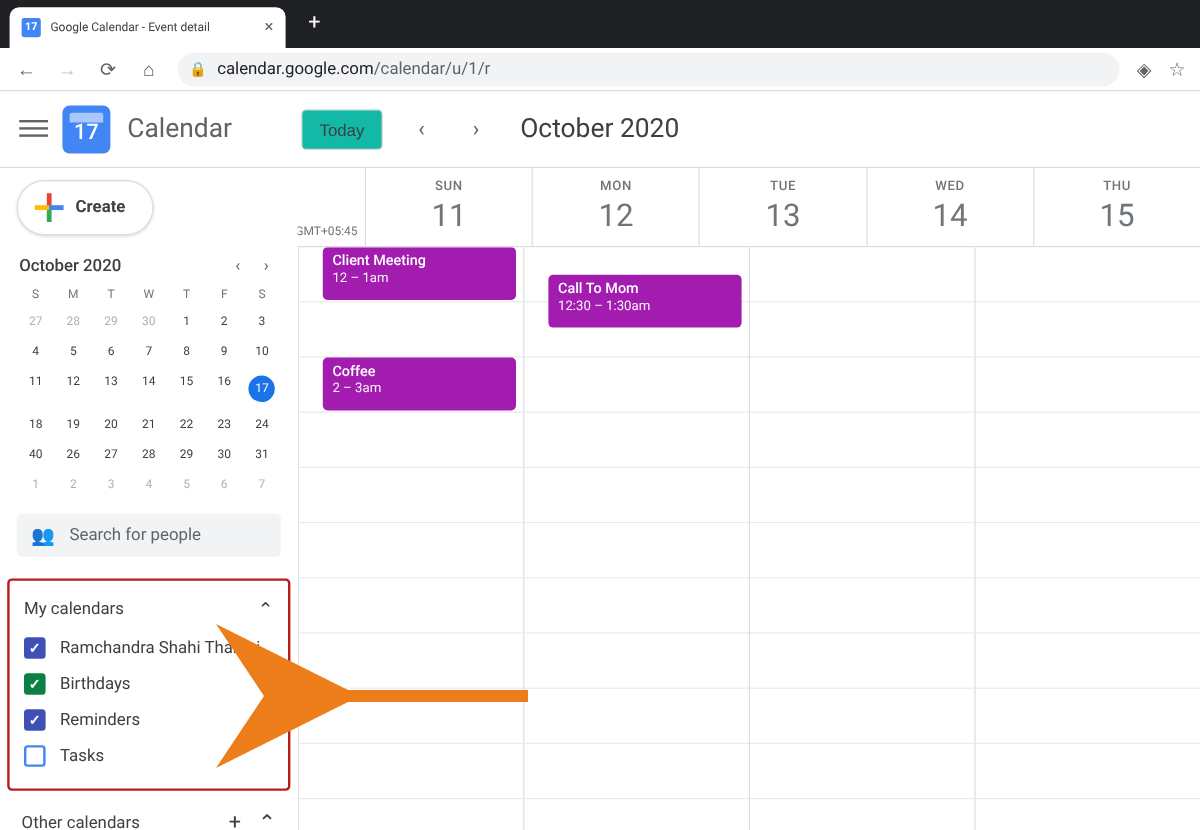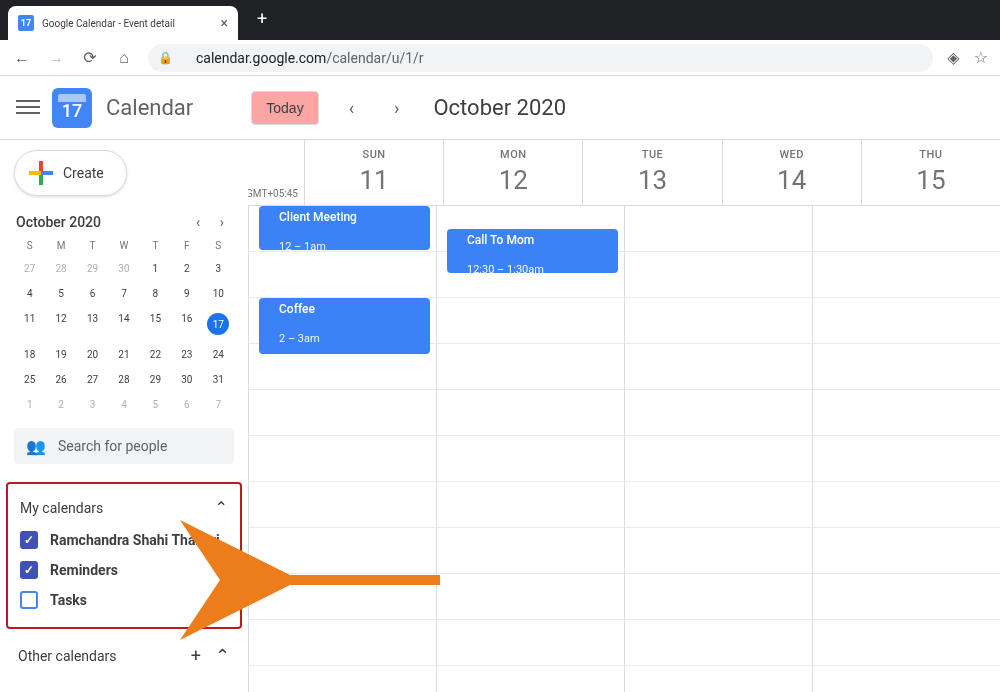--- a/index.html
+++ b/index.html
@@ -11,89 +11,89 @@
   .tab-favicon { width: 16px; height: 16px; background:#4285f4; border-radius:2px; display:flex;align-items:center;justify-content:center;color:#fff;font-size:9px;font-weight:bold; }
   .tab-title { font-size: 10px; color:#3c4043; white-space: nowrap; overflow: hidden; text-overflow: ellipsis; flex:1; }
   .tab-close { font-size:14px; color:#5f6368; }
   .new-tab { color:#fff; margin-left: 10px; margin-bottom:8px; width:28px; height:28px; display:flex; align-items:center; justify-content:center; border-radius:50%; font-size:18px; }
   
   .addr-bar { background:#fff; height:36px; display:flex; align-items:center; padding:0 12px; gap:14px; border-bottom:1px solid #dadce0; }
   .nav-icon { color:#5f6368; font-size:16px; width:20px; text-align:center; cursor:pointer; }
   .nav-icon.disabled { color:#bdc1c6; }
   .url-box { flex:1; display:flex; align-items:center; gap:8px; padding:0 10px; height:28px; border-radius:14px; background:#f1f3f4; }
   .lock-ic { color:#5f6368; font-size:12px; }
-  .url-text { font-size:14px; color:#202124;margin-left:15px; }
+  .url-text { font-size:14px; color:#202124; }
   .url-text .gray { color:#5f6368; }
   .right-icons { display:flex; gap:14px; color:#5f6368; font-size:16px; }
   
   
   .app-header { height:64px; display:flex; align-items:center; padding:0 16px; border-bottom:1px solid #dadce0; gap:8px; }
   .hamburger { width:24px; height:24px; color:#5f6368; cursor:pointer; }
   .hamburger div { height:2px; background:#5f6368; margin:4px 0; }
   .logo { width:40px; height:40px; background:#4285f4; border-radius:6px; display:flex; align-items:center; justify-content:center; color:#fff; font-size:18px; font-weight:500; position:relative; margin-left:4px;}
   .logo::before { content:''; position:absolute; top:6px; left:6px; right:6px; height:8px; background:#a8c7fa; border-radius:2px 2px 0 0;}
   .logo span { position:relative; z-index:1; margin-top:6px;}
   .app-name { font-size:22px; color:#5f6368; margin-left:6px; }
-  .today-btn { margin-left:50px; border:1px solid #dadce0; border-radius:4px; padding:8px 14px; font-size:14px; color:#3c4043; cursor:pointer; background:#fca5a5;}
+  .today-btn { margin-left:50px; border:1px solid #dadce0; border-radius:4px; padding:8px 14px; font-size:14px; color:#3c4043; cursor:pointer; background:#14b8a6;}
   .chev-nav { margin-left:12px; color:#5f6368; cursor:pointer; padding:6px 10px; font-size:18px;}
   .period { margin-left:16px; font-size:22px; color:#3c4043; }
   
   
   .main { display:flex; height: calc(100vh - 140px); }
   .sidebar { width:248px; padding:10px 14px; flex-shrink:0; position:relative; }
   .create-btn { display:inline-flex; align-items:center; gap:10px; border:1px solid #dadce0; border-radius:28px; padding:10px 22px 10px 14px; box-shadow:0 1px 3px rgba(0,0,0,0.15); cursor:pointer; background:#fff; margin-bottom:18px;}
   .plus-ic { width:24px; height:24px; position:relative; }
   .plus-ic::before, .plus-ic::after { content:''; position:absolute; background:#34a853; }
   .plus-ic::before { left:10px; top:0; width:4px; height:24px; background:linear-gradient(to bottom,#ea4335 0 50%,#34a853 50% 100%);}
   .plus-ic::after { top:10px; left:0; height:4px; width:24px; background:linear-gradient(to right,#fbbc04 0 50%,#4285f4 50% 100%);}
-  .create-label { font-size:14px; color:#3c4043; font-weight:400;}
+  .create-label { font-size:14px; color:#3c4043; font-weight:700;}
   
   .mini-month-head { display:flex; align-items:center; justify-content:space-between; margin-bottom:6px; padding:0 2px;}
   .mini-title { font-size:14px; color:#3c4043; font-weight:500;}
   .mini-nav span { color:#5f6368; padding:4px 8px; cursor:pointer; font-size:14px;}
   .mini-grid { display:grid; grid-template-columns:repeat(7,1fr); text-align:center; font-size:10px; color:#70757a; gap:2px 0; margin-bottom:12px;}
   .mini-grid .dow { font-size:10px; color:#70757a; padding:4px 0;}
   .mini-grid .day { font-size:10px; padding:6px 0; color:#3c4043; position:relative;}
   .mini-grid .day.other { color:#b0b0b0;}
   .mini-grid .day.today span { background:#1a73e8; color:#fff; border-radius:50%; width:22px; height:22px; display:inline-flex; align-items:center; justify-content:center;}
   
   .search-people { background:#f1f3f4; border-radius:4px; height:36px; display:flex; align-items:center; padding:0 12px; gap:12px; color:#5f6368; margin-bottom:18px; cursor:text;}
   .people-ic { font-size:16px; }
   
   .cal-group-box { border:2px solid #b91c1c; border-radius:4px; padding:10px 8px 12px 8px; margin:0 -8px 8px -8px; }
   .group-head { display:flex; align-items:center; justify-content:space-between; padding:4px 4px 8px 4px; cursor:pointer;}
   .group-title { font-size:14px; color:#3c4043; }
   .group-chev { color:#3c4043; font-size:16px;}
   .cal-item { display:flex; align-items:center; gap:12px; padding:6px 4px; cursor:pointer;}
   .chk { width:18px; height:18px; border-radius:3px; border:2px solid; display:flex; align-items:center; justify-content:center; color:#fff; font-size:12px; flex-shrink:0;}
   .chk.checked::after { content:'✓'; font-weight:bold;}
-  .cal-label { font-size:14px; color:#3c4043; white-space:nowrap; overflow:hidden; text-overflow:ellipsis;font-weight:bold;}
+  .cal-label { font-size:14px; color:#3c4043; white-space:nowrap; overflow:hidden; text-overflow:ellipsis;}
   
   .other-head { display:flex; align-items:center; justify-content:space-between; padding:8px 4px;}
   .other-actions { display:flex; gap:14px; color:#3c4043; font-size:18px;}
   
   
   .cal-area { flex:1; display:flex; flex-direction:column; overflow:hidden; position:relative;}
   .day-header-row { display:flex; border-bottom:1px solid #dadce0;}
   .tz-col { width:56px; font-size:10px; color:#70757a; display:flex; align-items:flex-end; justify-content:flex-end; padding:0 6px 6px 0;}
   .day-head { flex:1; text-align:center; padding:8px 0 10px 0; border-left:1px solid #dadce0;}
   .day-head .dow { font-size:11px; color:#70757a; font-weight:500; letter-spacing:0.5px;}
   .day-head .dnum { font-size:26px; color:#70757a; margin-top:4px;}
   
   .grid-scroll { flex:1; overflow-y:auto; position:relative;}
   .grid-inner { display:flex; min-height:100%; }
   .hour-labels { width:56px; flex-shrink:0;}
   .hour-label { height:46px; font-size:10px; color:#70757a; text-align:right; padding-right:6px; position:relative; top:-6px;}
   .day-cols { flex:1; display:flex; position:relative;}
   .day-col { flex:1; border-left:1px solid #dadce0; position:relative;}
   .hour-line { height:46px; border-bottom:1px solid #e8eaed;}
   
-  .event { position:absolute; background:#3b82f6; color:#fff; border-radius:4px; padding:4px 20px; font-size:12px; left:10px; right:6px; overflow:hidden; cursor:pointer;}
+  .event { position:absolute; background:#a21caf; color:#fff; border-radius:4px; padding:4px 8px; font-size:12px; left:20px; right:6px; overflow:hidden; cursor:pointer;}
   .event .et { font-weight:500; font-size:12px;}
-  .event .etm { font-size:11px; opacity:0.95; margin-top:16px;}
+  .event .etm { font-size:11px; opacity:0.95; margin-top:1px;}
   
   
   .arrow-annot { position:absolute; left:260px; top:550px; z-index:100; pointer-events:none;}
   .arrow-annot svg { overflow:visible;}
 </style>
 </head>
 <body>
 
 <div class="chrome-top">
   <div class="tab">
@@ -178,21 +178,21 @@
         <div class="day"><span>15</span></div>
         <div class="day"><span>16</span></div>
         <div class="day today"><span>17</span></div>
         <div class="day"><span>18</span></div>
         <div class="day"><span>19</span></div>
         <div class="day"><span>20</span></div>
         <div class="day"><span>21</span></div>
         <div class="day"><span>22</span></div>
         <div class="day"><span>23</span></div>
         <div class="day"><span>24</span></div>
-        <div class="day"><span>25</span></div>
+        <div class="day"><span>40</span></div>
         <div class="day"><span>26</span></div>
         <div class="day"><span>27</span></div>
         <div class="day"><span>28</span></div>
         <div class="day"><span>29</span></div>
         <div class="day"><span>30</span></div>
         <div class="day"><span>31</span></div>
         <div class="day other"><span>1</span></div>
         <div class="day other"><span>2</span></div>
         <div class="day other"><span>3</span></div>
         <div class="day other"><span>4</span></div>
@@ -210,20 +210,24 @@
       <div class="group-head">
         <span class="group-title">My calendars</span>
         <span class="group-chev">⌃</span>
       </div>
       <div id="my-cals">
           <div class="cal-item">
             <div class="chk checked" style="border-color: rgb(63, 81, 181); background: rgb(63, 81, 181);"></div>
             <div class="cal-label">Ramchandra Shahi Thakuri</div>
           </div>
           <div class="cal-item">
+            <div class="chk checked" style="border-color: rgb(11, 128, 67); background: rgb(11, 128, 67);"></div>
+            <div class="cal-label">Birthdays</div>
+          </div>
+          <div class="cal-item">
             <div class="chk checked" style="border-color: rgb(63, 81, 181); background: rgb(63, 81, 181);"></div>
             <div class="cal-label">Reminders</div>
           </div>
           <div class="cal-item">
             <div class="chk" style="border-color: rgb(66, 133, 244);"></div>
             <div class="cal-label">Tasks</div>
           </div>
         </div>
     </div>
     
@@ -271,21 +275,21 @@
               <div class="hour-line"></div>
               <div class="hour-line"></div>
               <div class="hour-line"></div>
               <div class="hour-line"></div>
               <div class="hour-line"></div>
               <div class="hour-line"></div>
               <div class="event" style="top: 0px; height: 44px;">
                 <div class="et">Client Meeting</div>
                 <div class="etm">12 – 1am</div>
               </div>
-              <div class="event" style="top: 92px; height: 56px;">
+              <div class="event" style="top: 92px; height: 44px;">
                 <div class="et">Coffee</div>
                 <div class="etm">2 – 3am</div>
               </div>
             </div>
             <div class="day-col">
               <div class="hour-line"></div>
               <div class="hour-line"></div>
               <div class="hour-line"></div>
               <div class="hour-line"></div>
               <div class="hour-line"></div>

